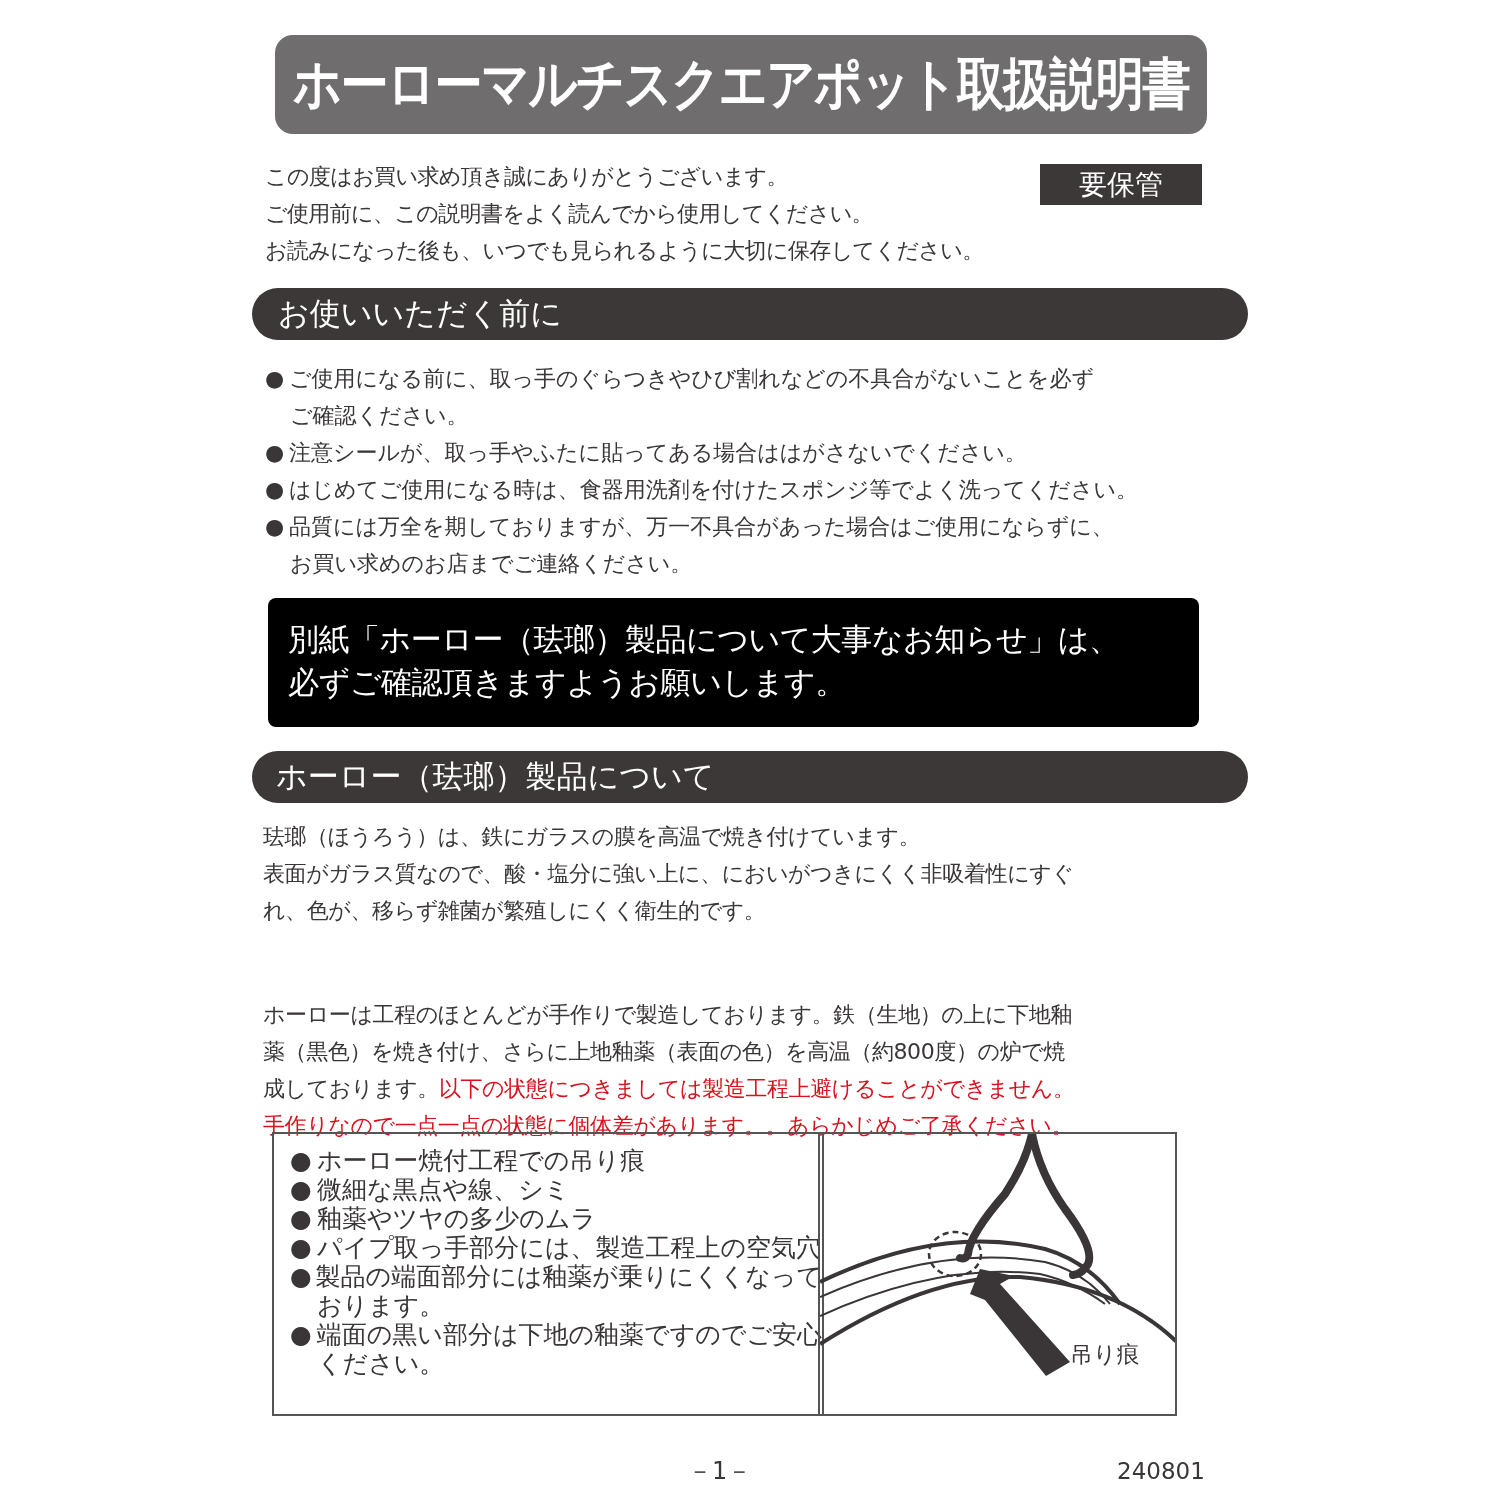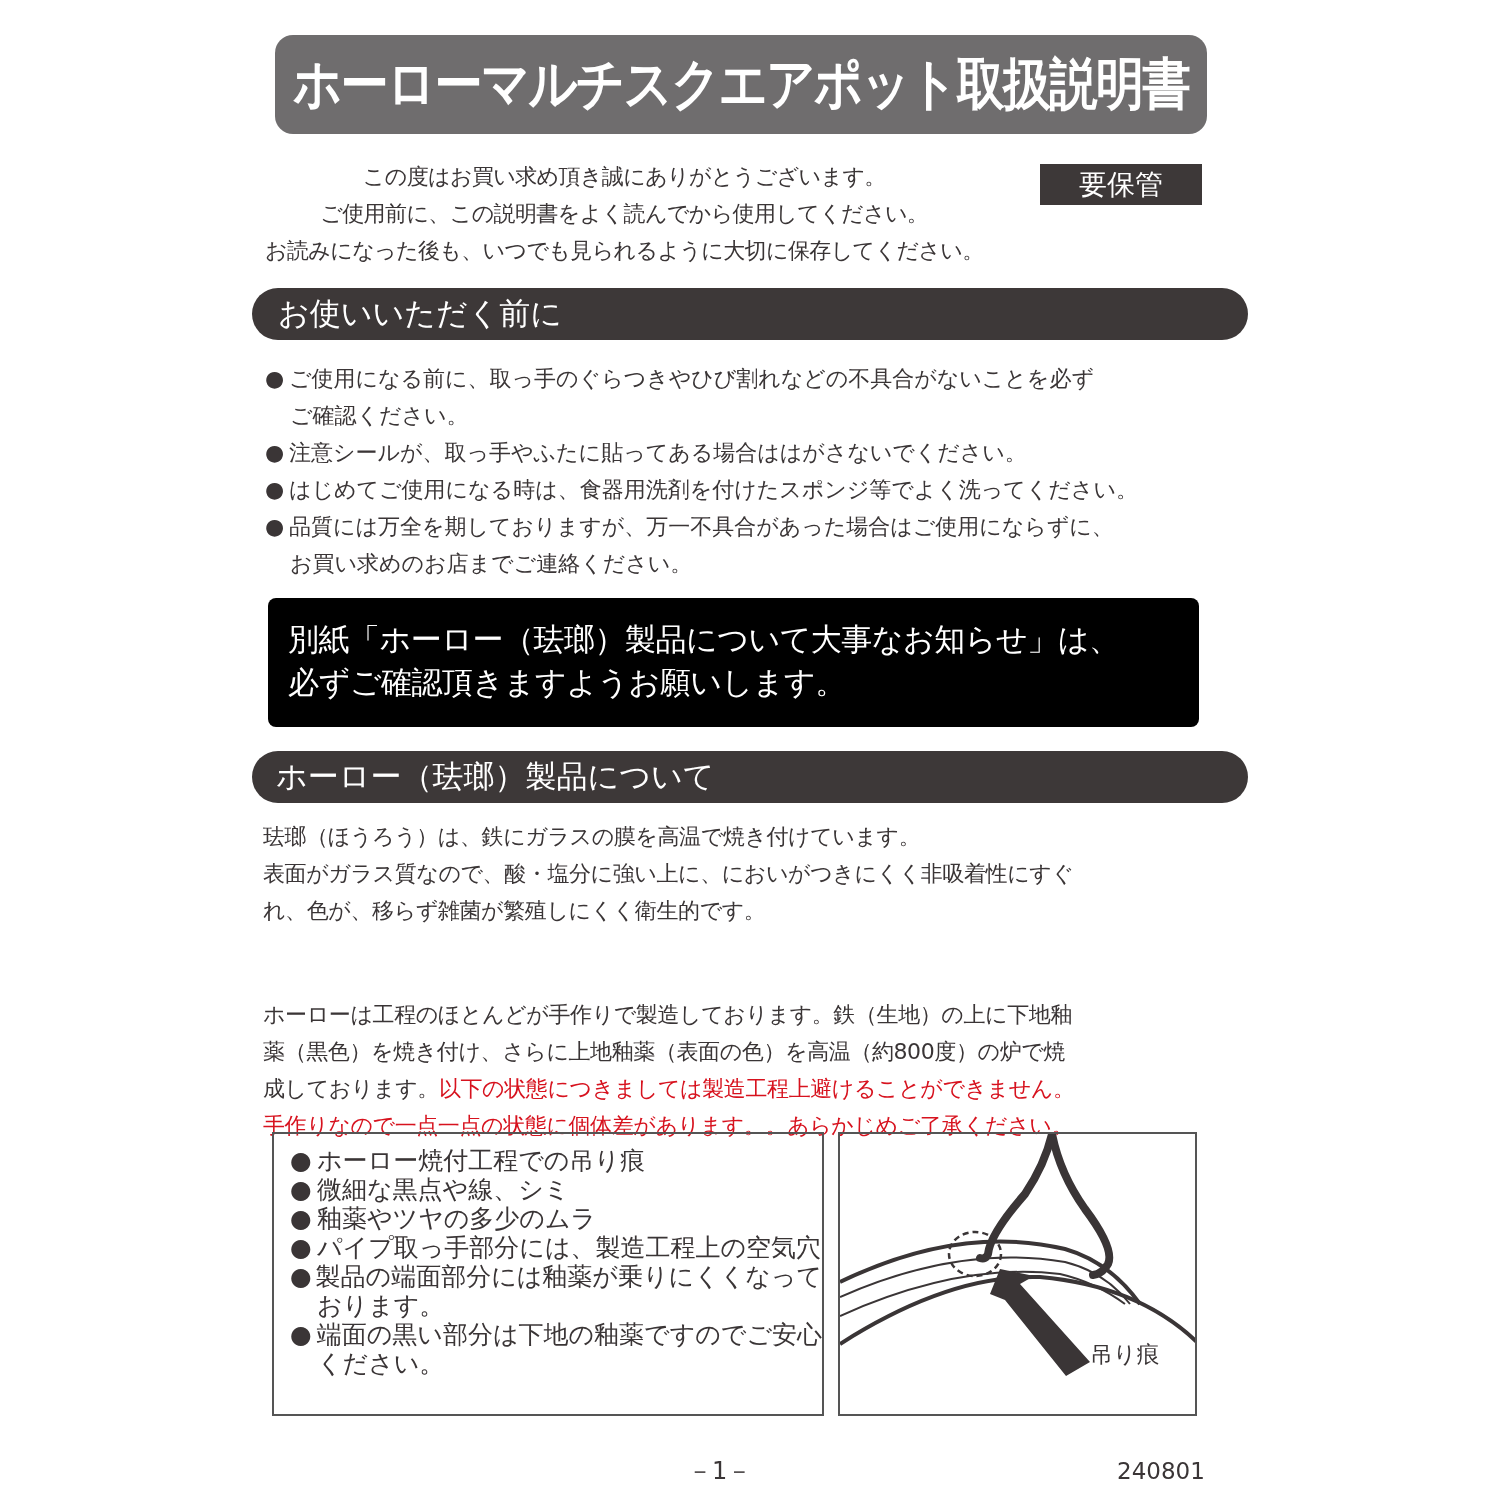--- a/index.html
+++ b/index.html
@@ -6,21 +6,21 @@
   body { width: 1500px; height: 1500px; position: relative; overflow: hidden;
          font-family: "DejaVu Sans", "Liberation Sans", sans-serif; color: #3a3536; }
   .abs { position: absolute; }
 
   .title-box { left: 275px; top: 35px; width: 932px; height: 99px; background: #6f6d6e;
                border-radius: 18px; display: flex; align-items: center; justify-content: center; }
   .title-text { color: #ffffff; font-size: 56px; font-weight: bold; letter-spacing: -2px;
                 transform: scaleX(0.86); white-space: nowrap; }
 
   .intro { left: 265px; top: 158px; font-size: 22px; line-height: 37px; white-space: nowrap; }
-  .intro div { letter-spacing: -0.6px; text-align: center; }
+  .intro div { letter-spacing: -0.6px; }
 
   .keep-badge { left: 1040px; top: 164px; width: 162px; height: 41px; background: #3d3838;
                 color: #fff; font-size: 28px; display: flex; align-items: center; justify-content: center; }
 
   .section-header { left: 252px; width: 996px; height: 52px; background: #3d3838; border-radius: 26px;
                     color: #fff; font-size: 31px; display: flex; align-items: center; padding-left: 26px;
                     box-sizing: border-box; white-space: nowrap; }
 
   .bullets { left: 265px; top: 360px; font-size: 22px; line-height: 37px; white-space: nowrap; }
   .bullet-line { display: flex; }
@@ -33,21 +33,21 @@
 
   .para { left: 263px; font-size: 22px; line-height: 37px; white-space: nowrap; letter-spacing: -0.4px; }
   .red-text { color: #d7121e; }
 
   .note-box { left: 272px; top: 1132px; width: 552px; height: 284px; border: 2px solid #555;
               box-sizing: border-box; padding: 12px 0 0 16px; font-size: 25px; line-height: 29px; white-space: nowrap; }
   .note-line { display: flex; }
   .note-dot { width: 27px; display: inline-block; }
   .note-cont { padding-left: 27px; }
 
-  .fig-box { left: 838px; top: 1132px; width: 359px; height: 284px; border: 2px solid #555; box-sizing: border-box; overflow: hidden; }
+  .fig-box { left: 818px; top: 1132px; width: 359px; height: 284px; border: 2px solid #555; box-sizing: border-box; overflow: hidden; }
 
   .page-num { left: 688px; top: 1455px; font-size: 24px; color: #3a3536; }
   .doc-code { left: 1117px; top: 1458px; font-size: 23px; color: #3a3536; }
 </style>
 </head>
 <body>
 
 <div class="abs title-box">
   <span class="title-text">ホーローマルチスクエアポット取扱説明書</span>
 </div>

